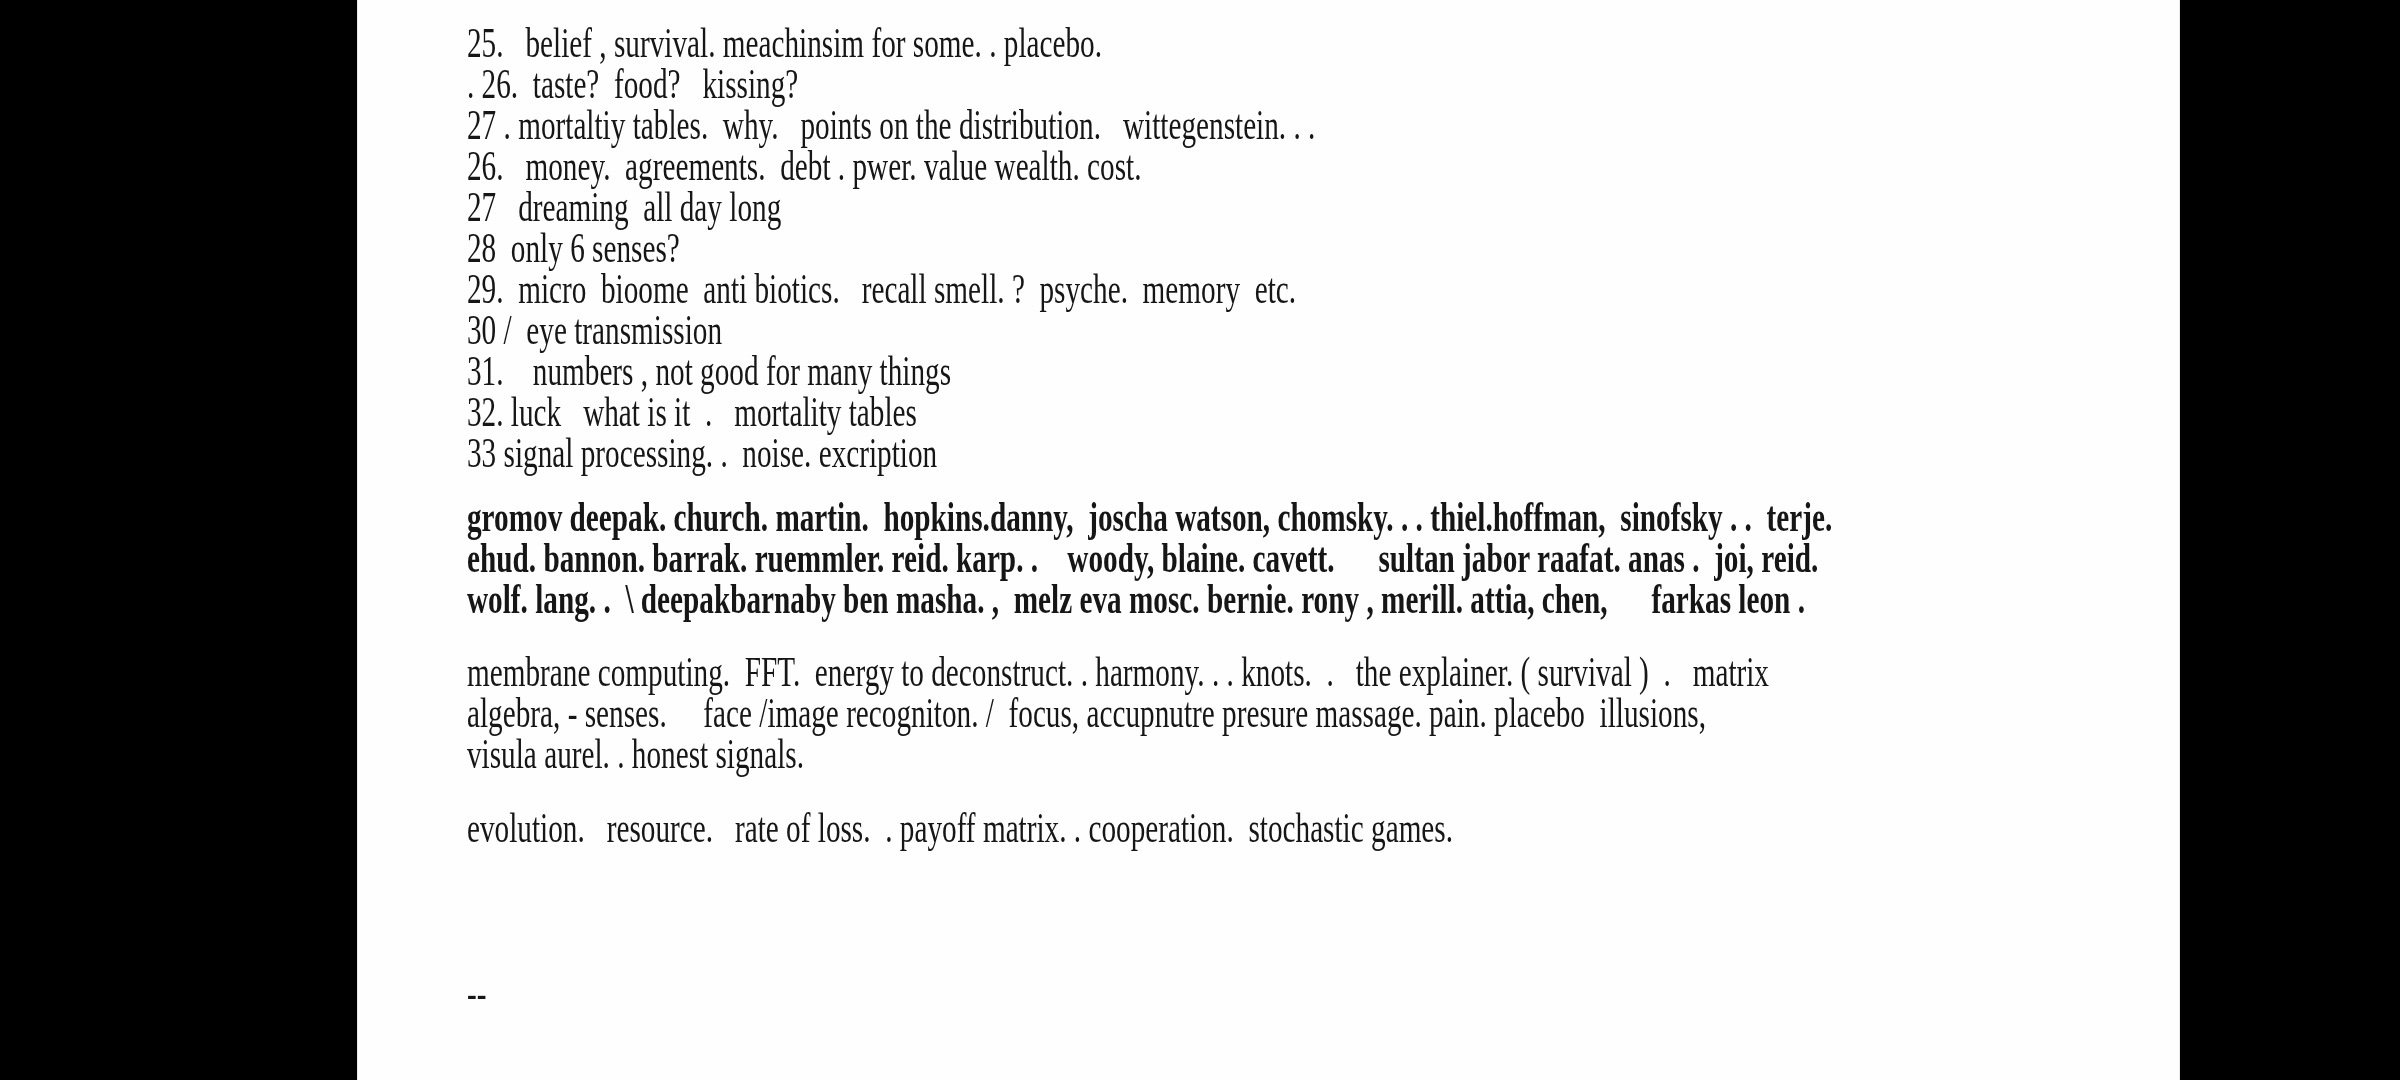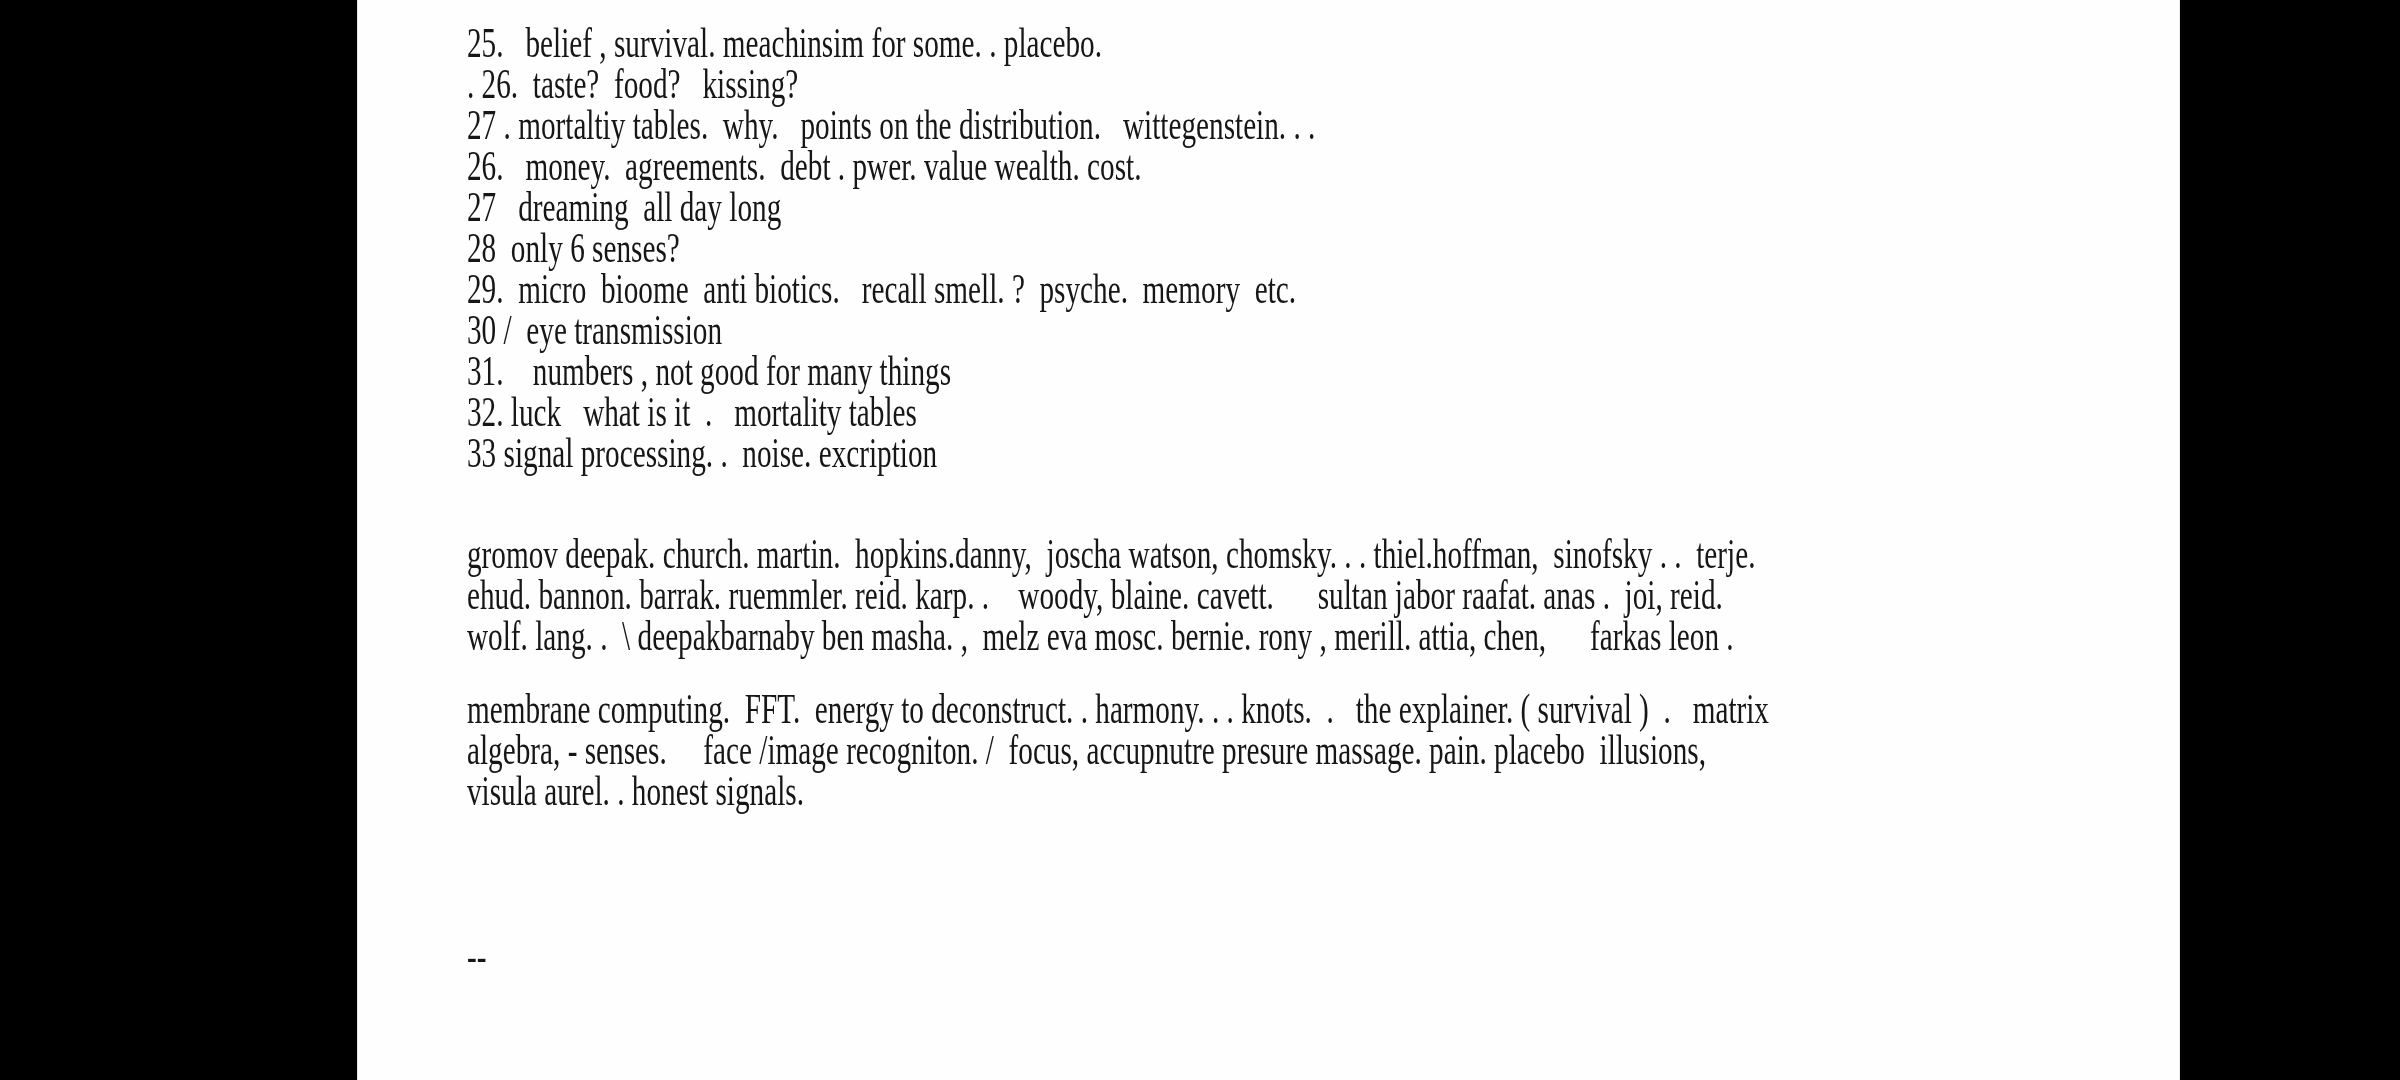--- a/index.html
+++ b/index.html
@@ -42,21 +42,21 @@
     font-family: "Liberation Serif", "DejaVu Serif", serif;
     font-size: 43px;
     line-height: 41px;
   }
   .line {
     white-space: pre;
     transform: scaleX(0.68);
     transform-origin: 0 50%;
     height: 41px;
   }
-  .block-names  { margin-top: 60px; }
+  .block-names  { margin-top: 23px; font-weight: bold; }
   .block-topics { margin-top: 32px; }
   .block-games  { margin-top: 33px; }
   .block-footer { margin-top: 124px; }
 </style>
 </head>
 <body>
 
 <div class="stage">
   <div class="letterbox left"></div>
   <div class="letterbox right"></div>
@@ -83,20 +83,23 @@
           <div class="line">ehud. bannon. barrak. ruemmler. reid. karp. .    woody, blaine. cavett.      sultan jabor raafat. anas .  joi, reid.</div>
           <div class="line">wolf. lang. .  \ deepakbarnaby ben masha. ,  melz eva mosc. bernie. rony , merill. attia, chen,      farkas leon .</div>
         </div>
 
       <div class="block block-topics">
           <div class="line">membrane computing.  FFT.  energy to deconstruct. . harmony. . . knots.  .   the explainer. ( survival )  .   matrix</div>
           <div class="line">algebra, - senses.     face /image recogniton. /  focus, accupnutre presure massage. pain. placebo  illusions,</div>
           <div class="line">visula aurel. . honest signals.</div>
         </div>
 
+      <div class="block block-games">
+          <div class="line">evolution.   resource.   rate of loss.  . payoff matrix. . cooperation.  stochastic games.</div>
+        </div>
 
       <div class="block block-footer">
         <div class="line">--</div>
       </div>
 
     </div>
   </div>
 </div>
 
 </body></html>

